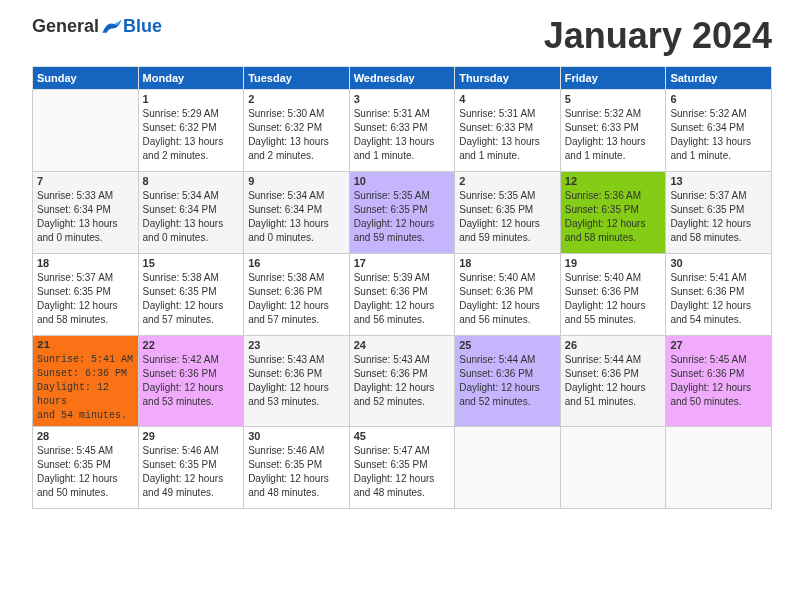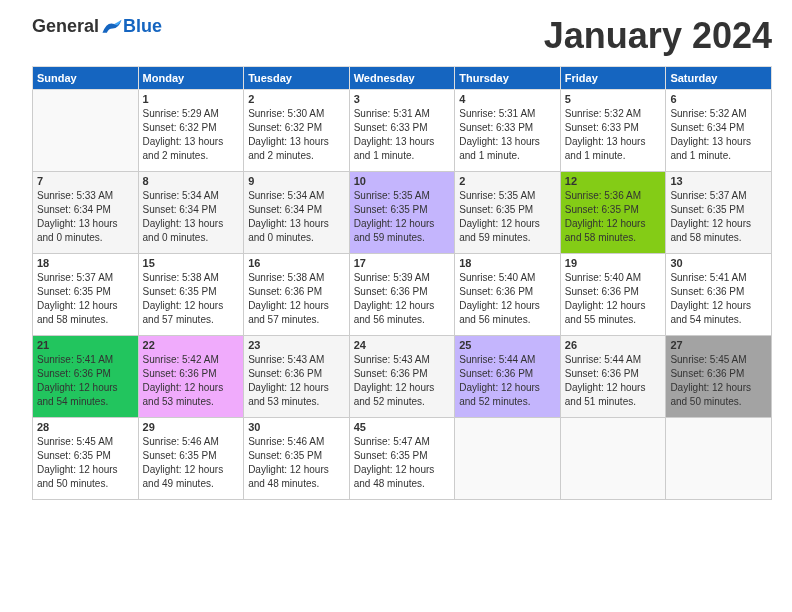--- a/index.html
+++ b/index.html
@@ -279,21 +279,21 @@
           </td>
           <td style="background: rgb(255, 255, 255);">
             <span class="day-number">30</span>
             <div class="day-info" style="white-space: pre-line;">Sunrise: 5:41 AM
 Sunset: 6:36 PM
 Daylight: 12 hours
 and 54 minutes.</div>
           </td>
         </tr>
         <tr style="background: rgb(245, 245, 245);">
-          <td style="background: #22c55e;">
+          <td style="background: #f97316; font-family: Liberation Mono, monospace;">
             <span class="day-number">21</span>
             <div class="day-info" style="white-space: pre-line;">Sunrise: 5:41 AM
 Sunset: 6:36 PM
 Daylight: 12 hours
 and 54 minutes.</div>
           </td>
           <td style="background: #f0abfc;">
             <span class="day-number">22</span>
             <div class="day-info" style="white-space: pre-line;">Sunrise: 5:42 AM
 Sunset: 6:36 PM
@@ -321,21 +321,21 @@
 Daylight: 12 hours
 and 52 minutes.</div>
           </td>
           <td style="background: rgb(245, 245, 245);">
             <span class="day-number">26</span>
             <div class="day-info" style="white-space: pre-line;">Sunrise: 5:44 AM
 Sunset: 6:36 PM
 Daylight: 12 hours
 and 51 minutes.</div>
           </td>
-          <td style="background: #a3a3a3;">
+          <td style="background: #f0abfc;">
             <span class="day-number">27</span>
             <div class="day-info" style="white-space: pre-line;">Sunrise: 5:45 AM
 Sunset: 6:36 PM
 Daylight: 12 hours
 and 50 minutes.</div>
           </td>
         </tr>
         <tr style="background: rgb(255, 255, 255);">
           <td style="background: rgb(255, 255, 255);">
             <span class="day-number">28</span>

